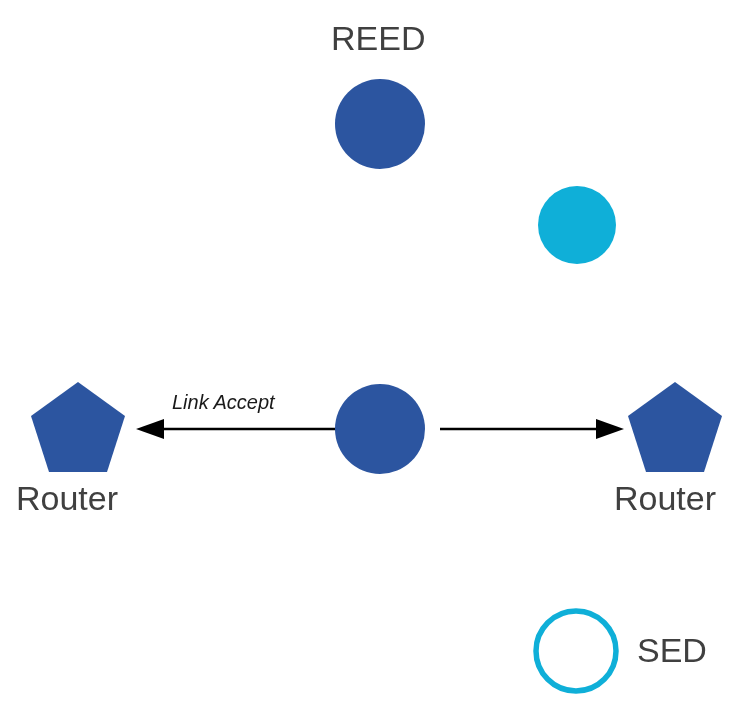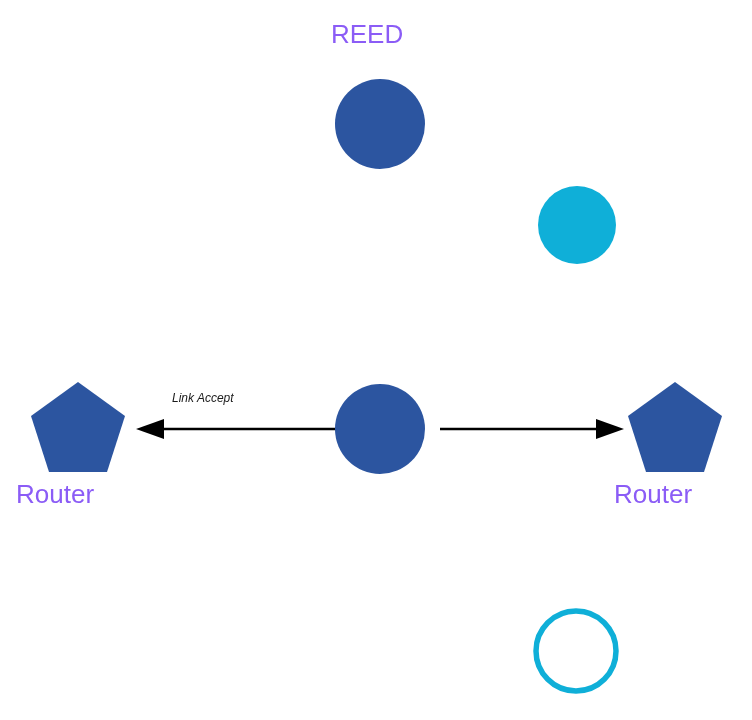--- a/index.html
+++ b/index.html
@@ -14,30 +14,30 @@
   #diagram-canvas {
     position: relative;
     width: 752px;
     height: 720px;
     background: #ffffff;
     overflow: hidden;
   }
   .node-label {
     position: absolute;
     font-family: "Liberation Sans", sans-serif;
-    font-size: 26px;
+    font-size: 34px;
     font-weight: 400;
-    color: #8b5cf6;
+    color: #404040;
     line-height: 1;
     white-space: nowrap;
   }
   .edge-label {
     position: absolute;
     font-family: "Liberation Sans", sans-serif;
-    font-size: 12px;
+    font-size: 20px;
     font-style: italic;
     font-weight: 400;
     color: #1a1a1a;
     line-height: 1;
     white-space: nowrap;
   }
   .shape-svg {
     position: absolute;
     display: block;
   }
@@ -87,14 +87,15 @@
   <svg class="shape-svg" style="left:626px; top:380px;" width="98" height="95" viewBox="0 0 98 95">
     <polygon points="49,2 96,36 78,92 20,92 2,36" fill="#2C55A0"></polygon>
   </svg>
 
   <div class="node-label" style="left:614px; top:481px;">Router</div>
 
   <svg class="shape-svg" style="left:532px; top:607px;" width="88" height="88" viewBox="0 0 88 88">
     <circle cx="44" cy="44" r="40" fill="none" stroke="#0FAFD8" stroke-width="5.5"></circle>
   </svg>
 
+  <div class="node-label" style="left:637px; top:633px;">SED</div>
 
 </div>
 
 </body></html>

